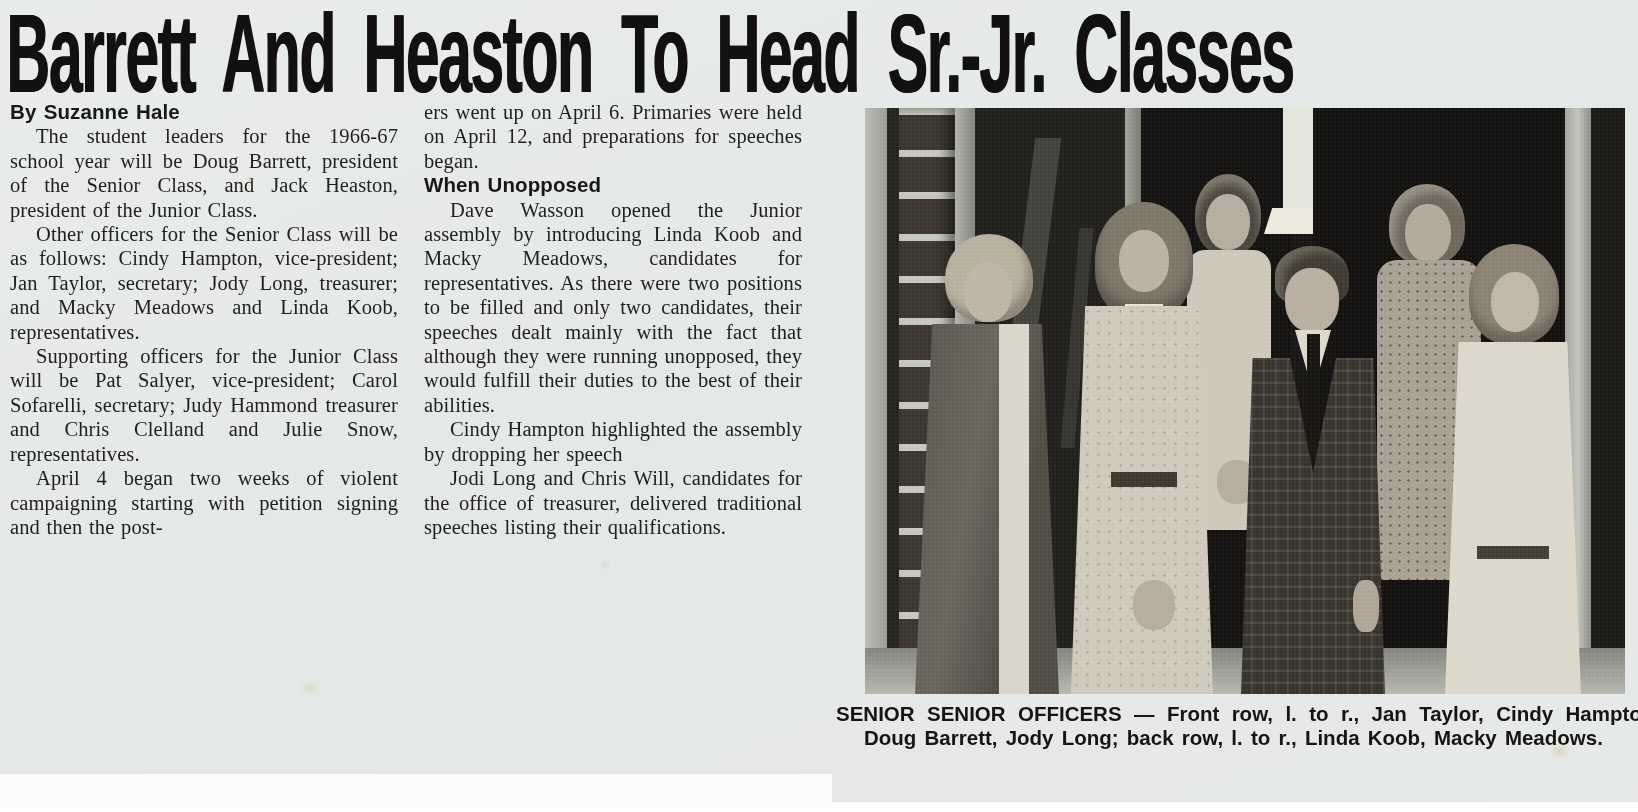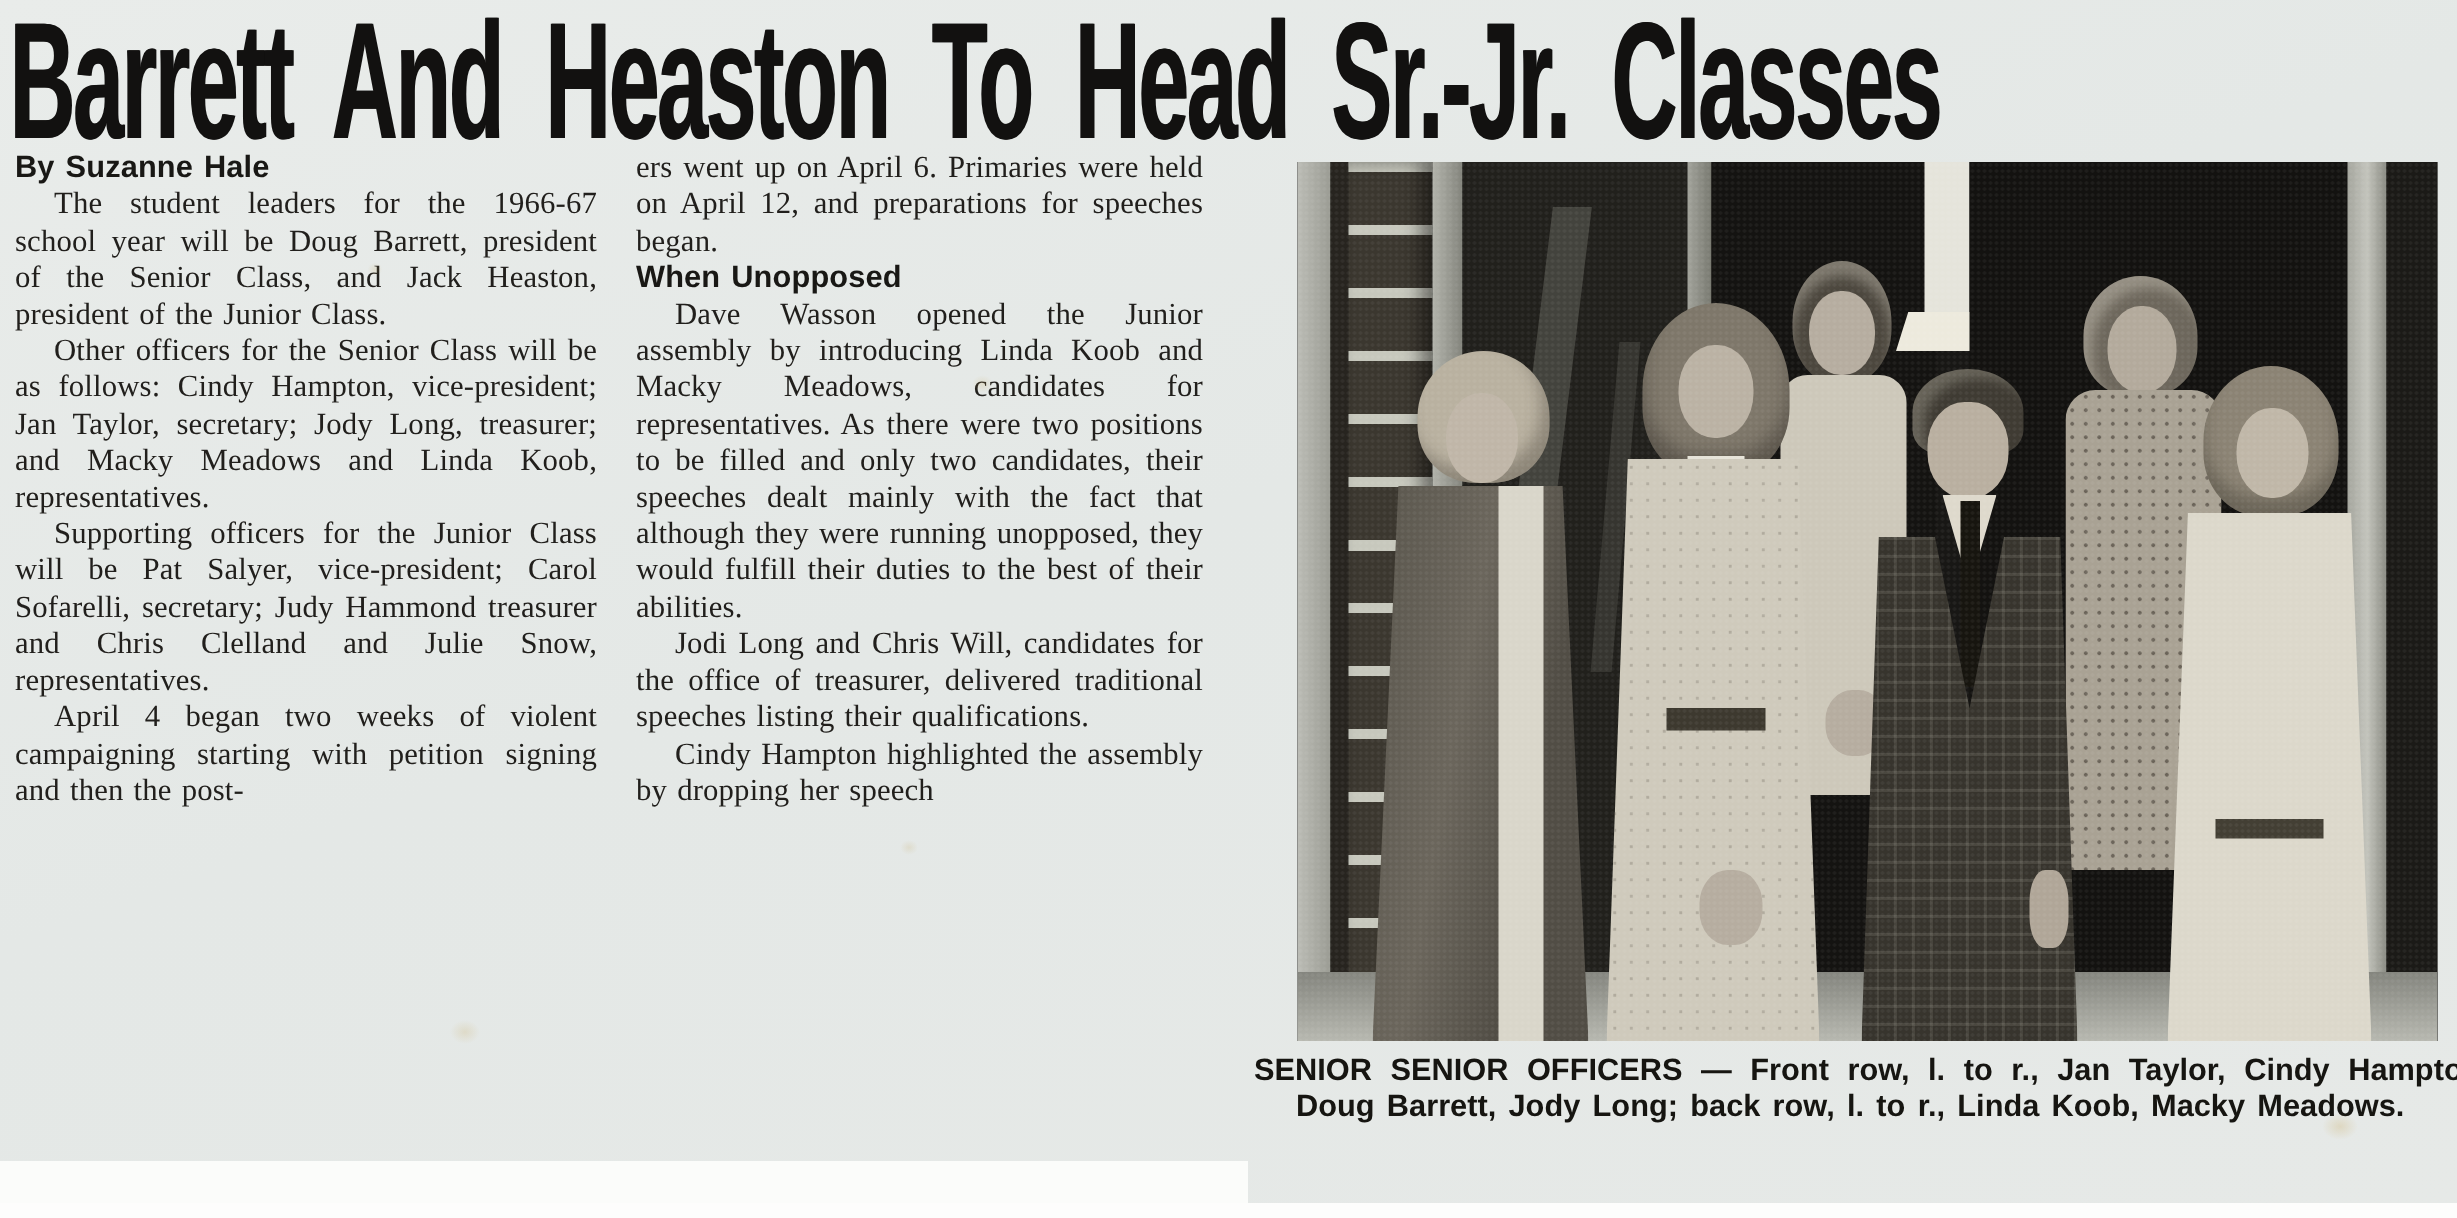--- a/index.html
+++ b/index.html
@@ -96,22 +96,22 @@
     <p class="indent">The student leaders for the 1966-67 school year will be Doug Barrett, president of the Senior Class, and Jack Heaston, president of the Junior Class.</p>
     <p class="indent">Other officers for the Senior Class will be as follows: Cindy Hampton, vice-president; Jan Taylor, secretary; Jody Long, treasurer; and Macky Meadows and Linda Koob, representatives.</p>
     <p class="indent">Supporting officers for the Junior Class will be Pat Salyer, vice-president; Carol Sofarelli, secretary; Judy Hammond treasurer and Chris Clelland and Julie Snow, representatives.</p>
     <p class="indent">April 4 began two weeks of violent campaigning starting with petition signing and then the post-</p>
   </div>
 
   <div class="col col2">
     <p>ers went up on April 6. Primaries were held on April 12, and preparations for speeches began.</p>
     <p class="subhead">When Unopposed</p>
     <p class="indent">Dave Wasson opened the Junior assembly by introducing Linda Koob and Macky Meadows, candidates for representatives. As there were two positions to be filled and only two candidates, their speeches dealt mainly with the fact that although they were running unopposed, they would fulfill their duties to the best of their abilities.</p>
+    <p class="indent">Cindy Hampton highlighted the assembly by dropping her speech</p>
     <p class="indent">Jodi Long and Chris Will, candidates for the office of treasurer, delivered traditional speeches listing their qualifications.</p>
-    <p class="indent">Cindy Hampton highlighted the assembly by dropping her speech</p>
   </div>
 
   <div class="photo">
     <div class="ph ph-edge-light"></div>
     <div class="ph ph-edge-dark"></div>
     <div class="ph ph-bricks"></div>
     <div class="ph ph-doorframe"></div>
     <div class="ph ph-door"></div>
     <div class="ph ph-reflect1"></div>
     <div class="ph ph-reflect2"></div>

